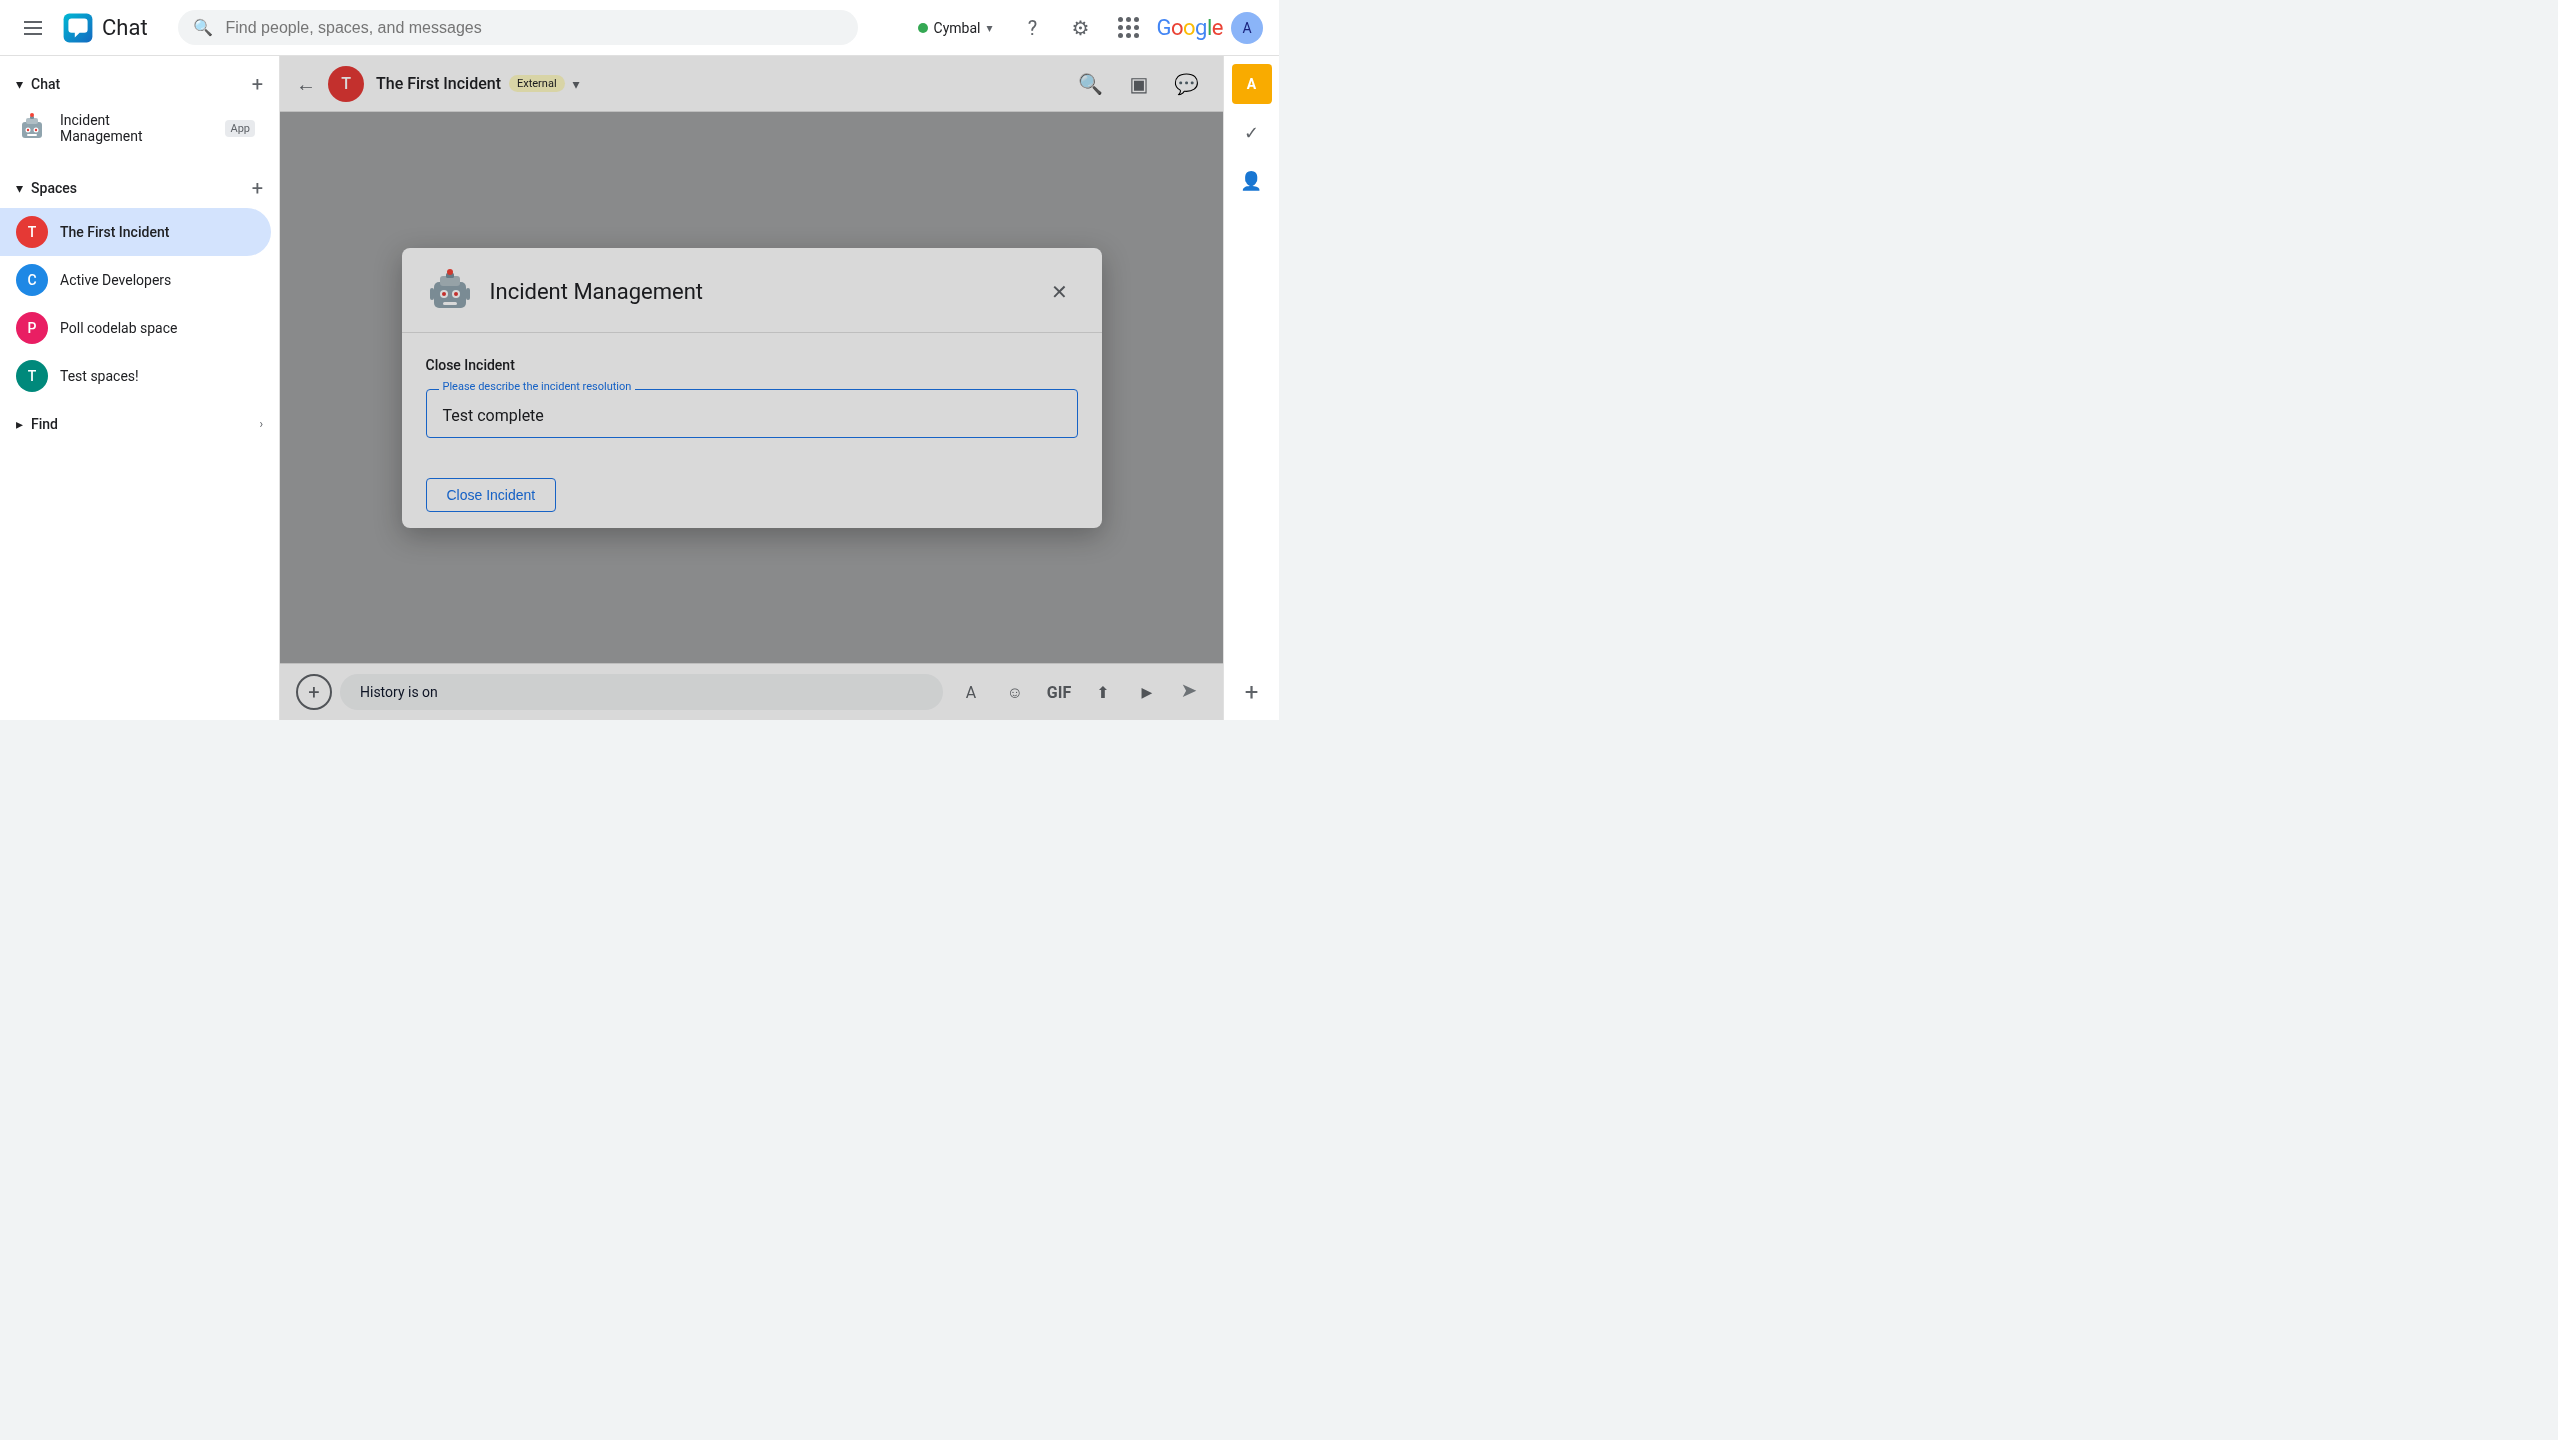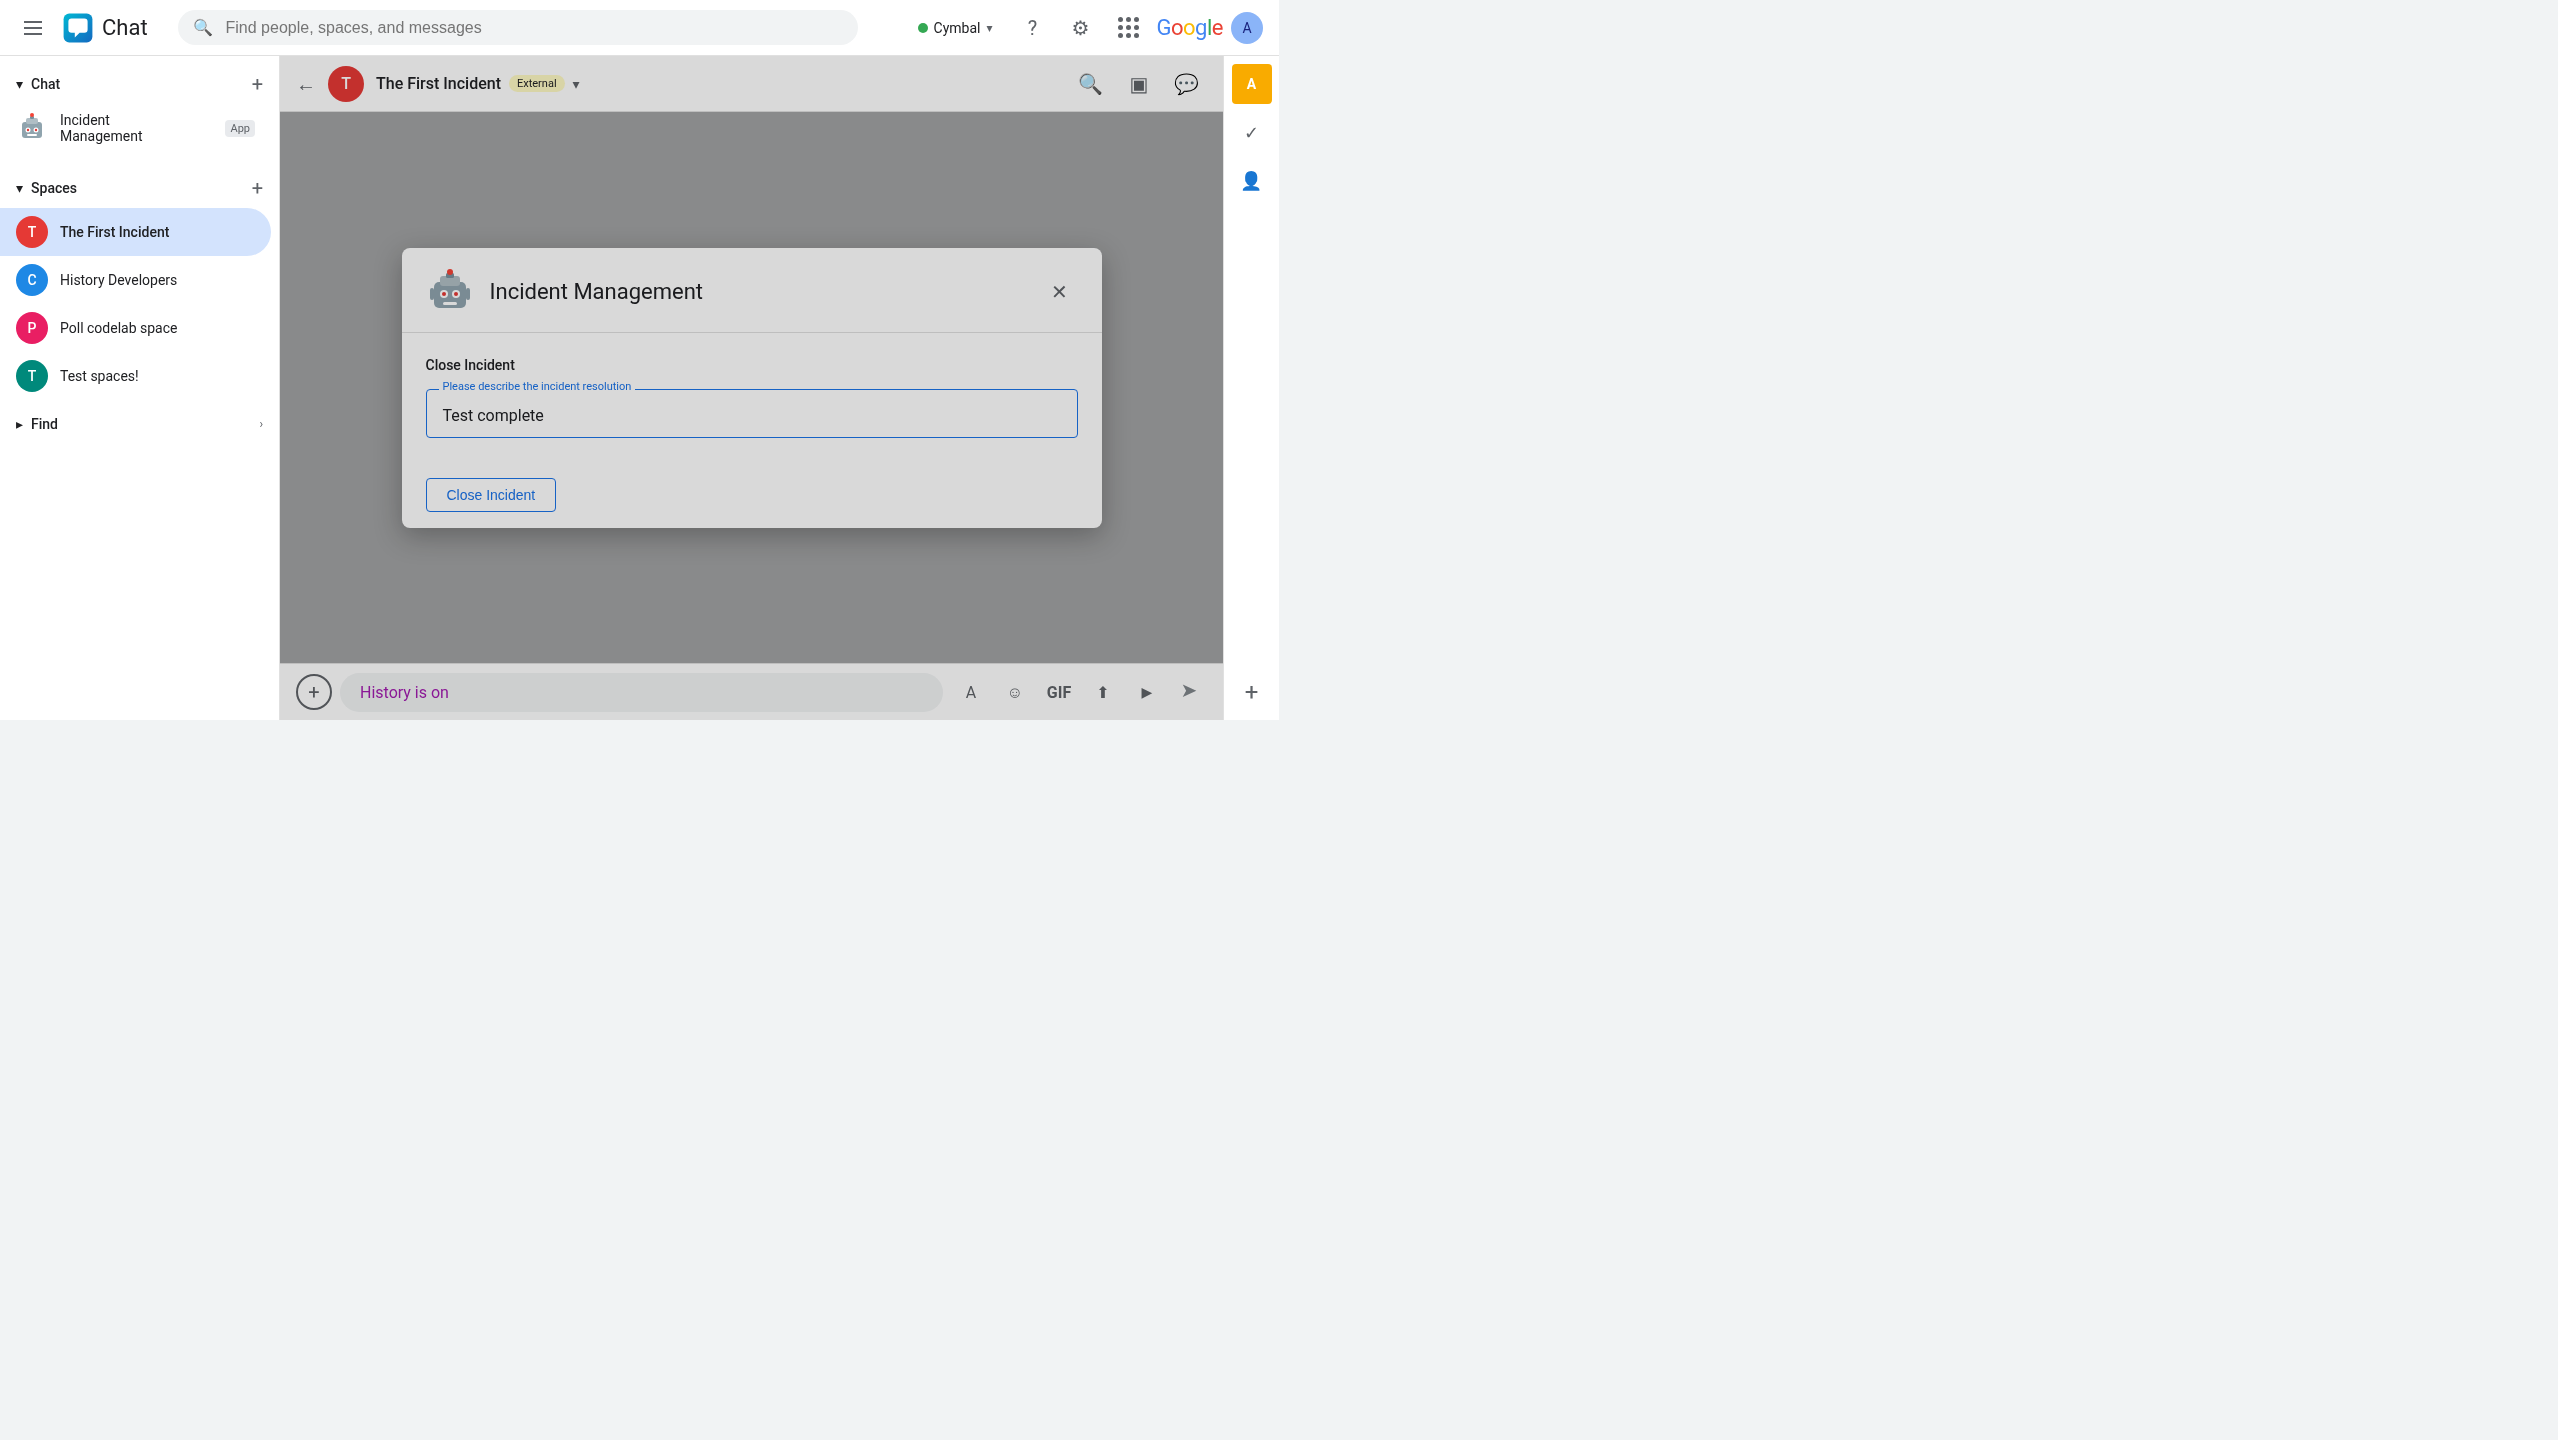--- a/index.html
+++ b/index.html
@@ -290,22 +290,22 @@
       font-size: 20px;
       color: #5f6368;
       cursor: pointer;
       flex-shrink: 0;
     }
     .message-input {
       flex: 1;
       background: #f1f3f4;
       border-radius: 24px;
       padding: 10px 20px;
-      font-size: 16px;
-      color: #a21caf;
+      font-size: 14px;
+      color: #0f172a;
       border: none;
     }
     .input-icons {
       display: flex; gap: 4px;
     }
     .send-icon {
       width: 36px; height: 36px;
       border-radius: 50%;
       display: flex; align-items: center; justify-content: center;
       color: #80868b;
@@ -499,21 +499,21 @@
         </span>
         <span class="add-icon">+</span>
       </div>
 
       <div class="sidebar-item active">
         <div class="space-avatar" style="background:#e53935;">T</div>
         <span class="sidebar-item-label">The First Incident</span>
       </div>
       <div class="sidebar-item">
         <div class="space-avatar" style="background:#1e88e5;">C</div>
-        <span class="sidebar-item-label">History Developers</span>
+        <span class="sidebar-item-label">Active Developers</span>
       </div>
       <div class="sidebar-item">
         <div class="space-avatar" style="background:#e91e63;">P</div>
         <span class="sidebar-item-label">Poll codelab space</span>
       </div>
       <div class="sidebar-item">
         <div class="space-avatar" style="background:#00897b;">T</div>
         <span class="sidebar-item-label">Test spaces!</span>
       </div>
     </div>

